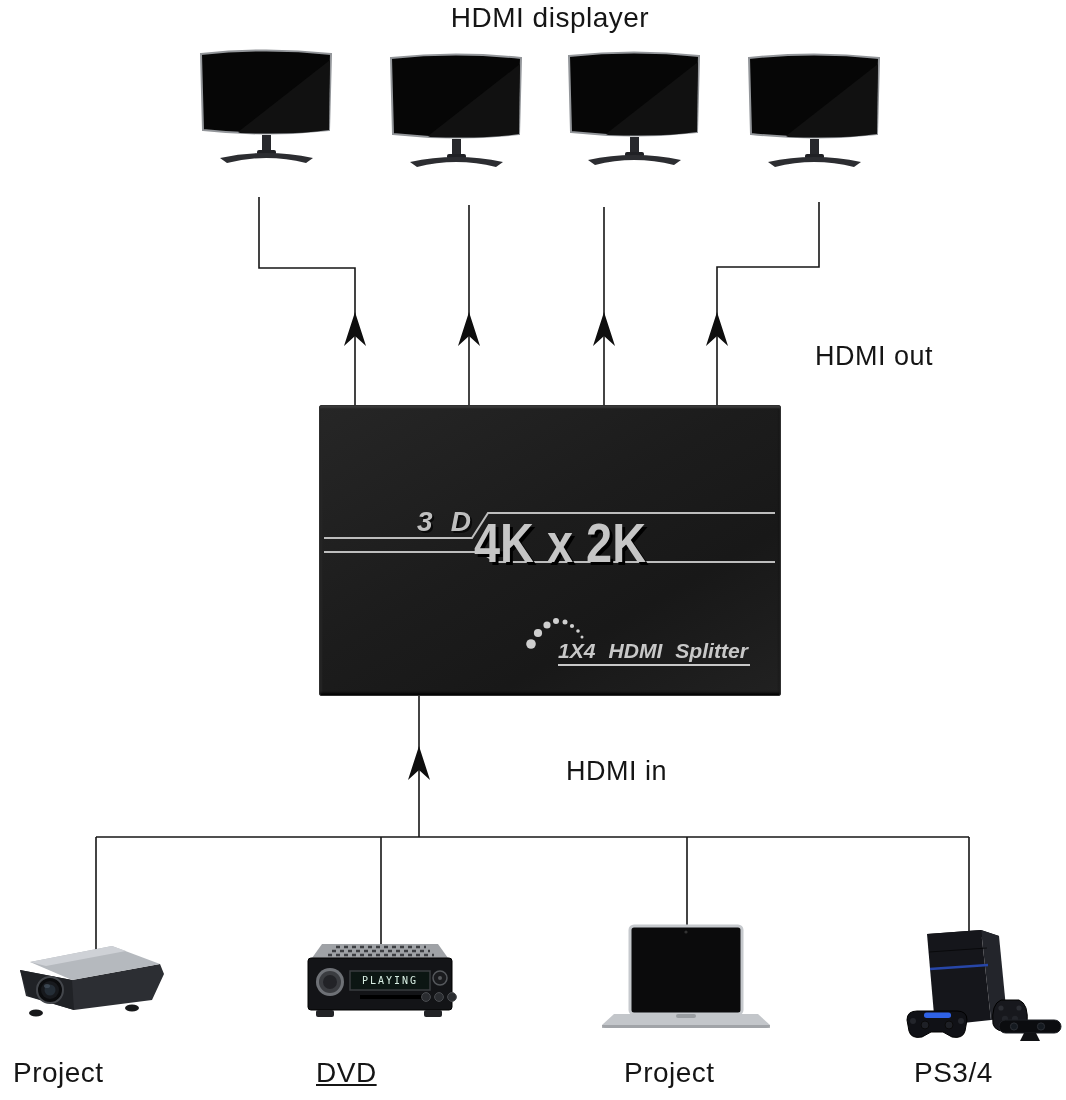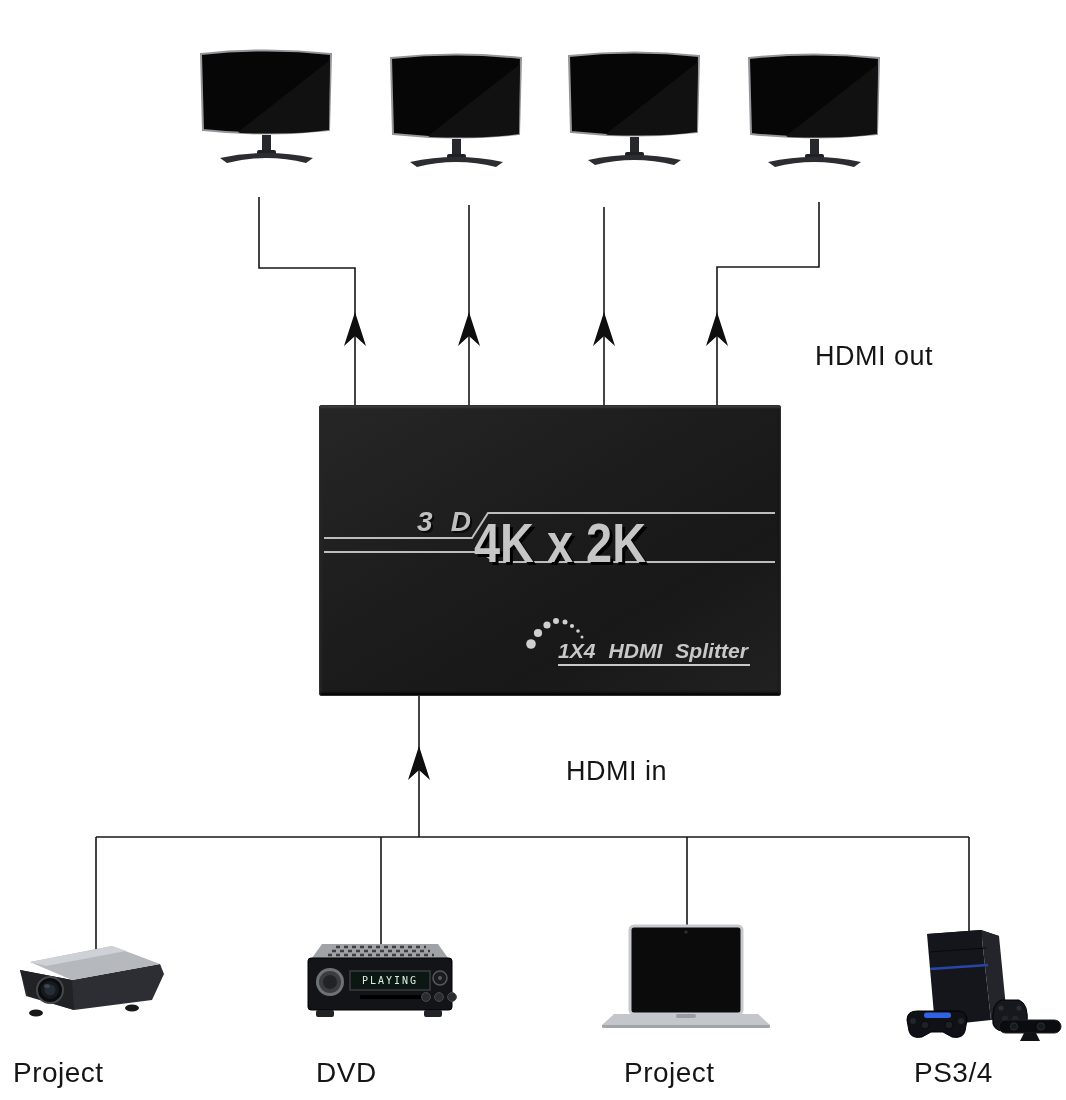--- a/index.html
+++ b/index.html
@@ -5,21 +5,21 @@
   html,body{margin:0;padding:0;background:#ffffff;}
   .canvas{position:relative;width:1066px;height:1100px;background:#ffffff;overflow:hidden;
           font-family:"Liberation Sans",sans-serif;}
   .lbl{position:absolute;color:#151515;font-size:27px;letter-spacing:.5px;white-space:nowrap;}
   .lbl.centered{text-align:center;}
   #top-label{left:405px;top:2px;width:290px;text-align:center;font-size:28px;}
   #out-label{left:815px;top:341px;}
   #in-label{left:521px;top:756px;margin-left:45px;}
   .dev-label{top:1057px;width:130px;font-size:28px;}
   #label-project{left:13px;}
-  #label-dvd{left:316px;}
+  #label-dvd{left:316px;text-decoration:underline;}
   #label-laptop{left:624px;}
   #label-ps{left:914px;}
   svg{position:absolute;display:block;}
   #connectors{left:0;top:0;}
   .monitor{width:140px;height:122px;}
   #monitor-1{left:196px;top:46px;}
   #monitor-2{left:386px;top:50px;}
   #monitor-3{left:564px;top:48px;}
   #monitor-4{left:744px;top:50px;}
   .splitter-box{position:absolute;left:319px;top:405px;width:460px;height:289px;
@@ -56,20 +56,21 @@
     </g>
     <g fill="#0e0e0e">
       <path d="M355,312 L344,346 L355,336 L366,346 Z"></path>
       <path d="M469,312 L458,346 L469,336 L480,346 Z"></path>
       <path d="M604,312 L593,346 L604,336 L615,346 Z"></path>
       <path d="M717,312 L706,346 L717,336 L728,346 Z"></path>
       <path d="M419,746 L408,780 L419,770 L430,780 Z"></path>
     </g>
   </svg>
 
+  <div class="lbl centered" id="top-label">HDMI displayer</div>
 
   <svg class="monitor" id="monitor-1" viewBox="0 0 140 122">
     <path d="M5,8 Q70,1 135,8 L133,84 Q70,91 7,84 Z" fill="#060606" stroke="#93969a" stroke-width="2"></path>
     <path d="M42,86 L134,14 L133,84 Q100,89 44,87 Z" fill="#111111"></path>
     <rect x="66" y="89" width="9" height="17" fill="#27282c"></rect>
     <rect x="61" y="104" width="19" height="5" rx="2" fill="#202125"></rect>
     <path d="M24,112 Q70,102 117,112 L110,117 Q70,107 31,117 Z" fill="#2c2d31"></path>
   </svg>
   <svg class="monitor" id="monitor-2" viewBox="0 0 140 122">
     <path d="M5,8 Q70,1 135,8 L133,84 Q70,91 7,84 Z" fill="#060606" stroke="#93969a" stroke-width="2"></path>

